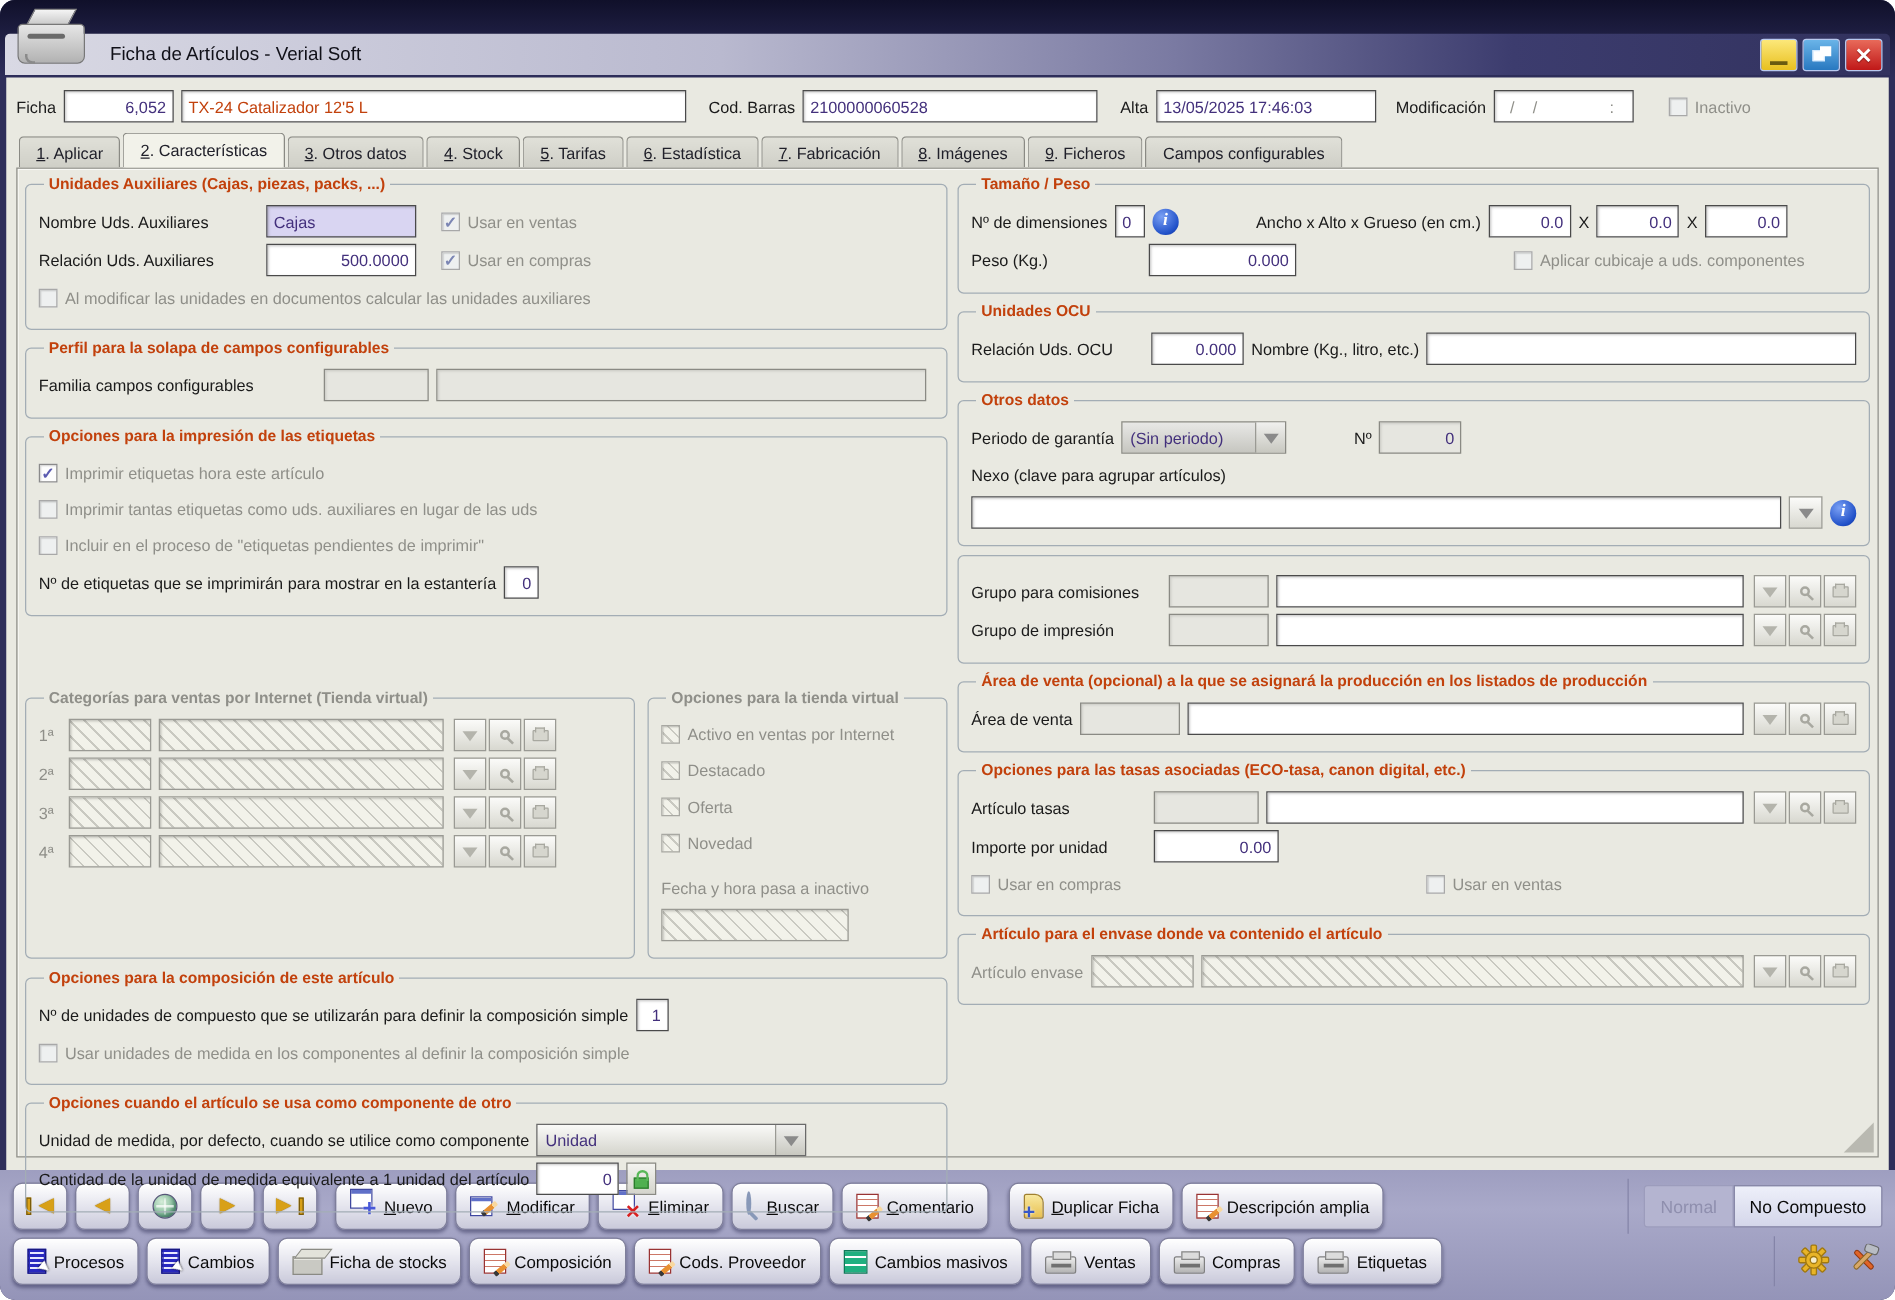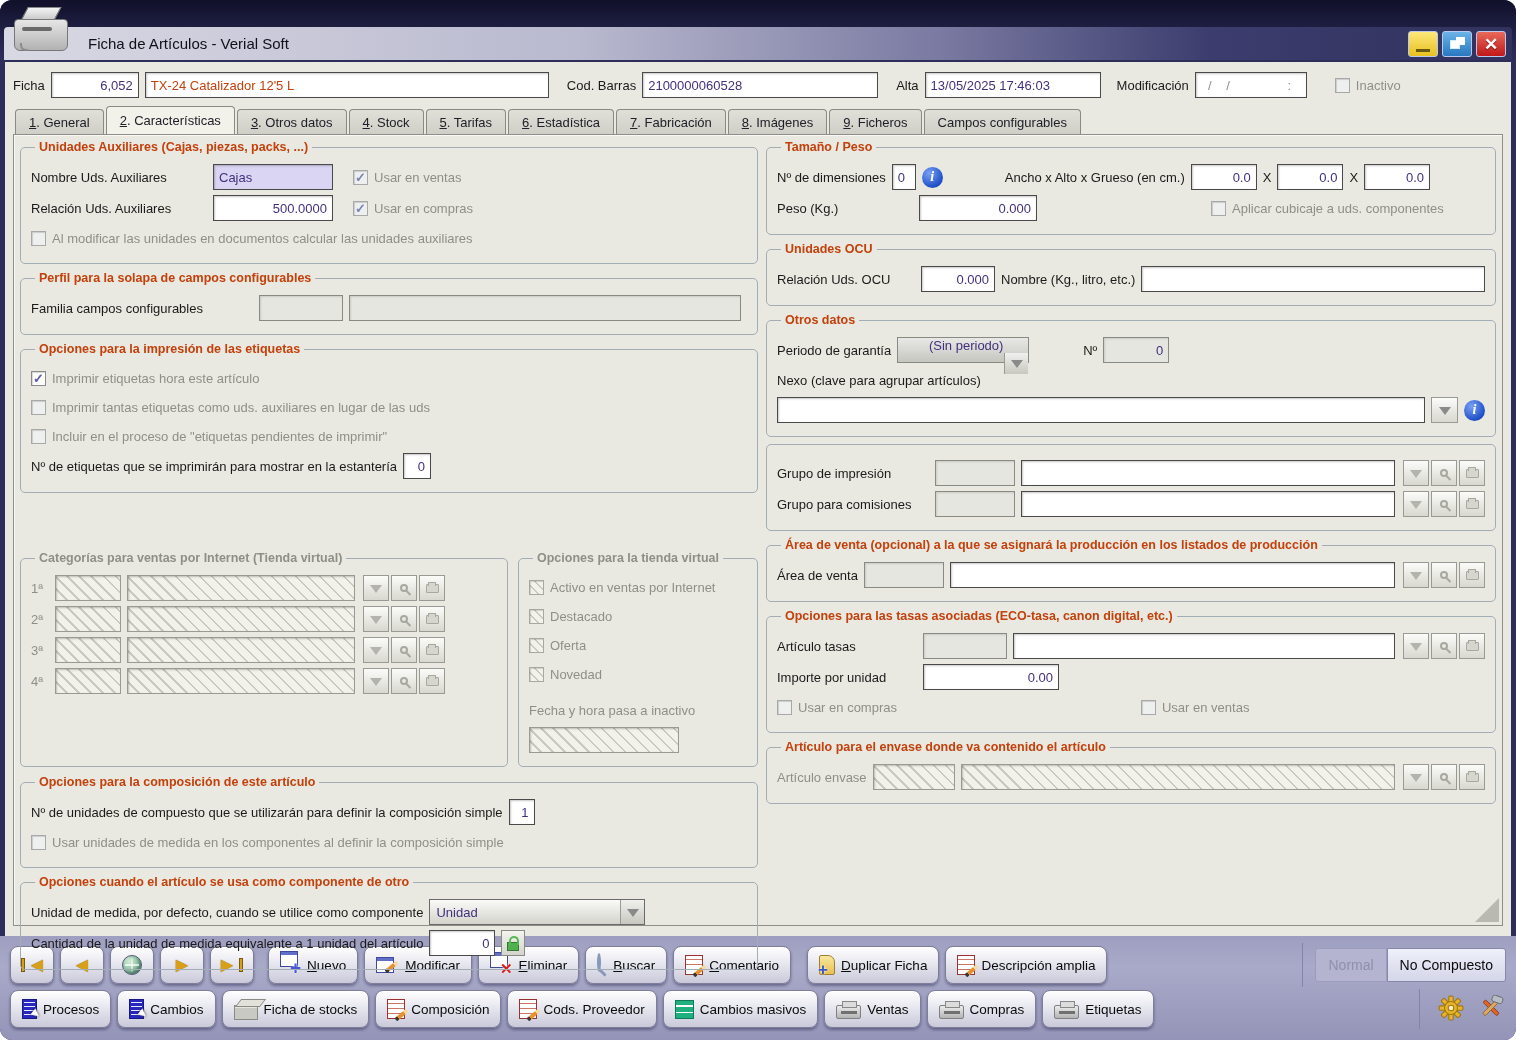--- a/index.html
+++ b/index.html
@@ -84,21 +84,21 @@
   .mag { width: 8px; height: 8px; border: 2px solid #a8a8a0; border-radius: 50%; position: relative; }
   .mag::after { content: ''; position: absolute; width: 2px; height: 7px; background: #a8a8a0;
                 right: -3px; bottom: -6px; transform: rotate(-45deg); }
   .fold { width: 13px; height: 9px; background: #d6d6ce; border: 1px solid #a8a8a0; border-radius: 1px; position: relative; }
   .fold::before { content: ''; position: absolute; top: -3px; left: 1px; width: 6px; height: 3px; background: #d6d6ce; border: 1px solid #a8a8a0; border-bottom: none; }
 
   .dropdown { height: 26px; border: 1px solid #6a6a6a; display: flex; align-items: center;
               background: linear-gradient(#fafaf8, #d4d4cc); color: #43307c; padding-left: 6px; cursor: pointer; }
   .dropdown .dd-arrow { margin-left: auto; width: 24px; height: 100%; display: flex; align-items: center; justify-content: center;
               border-left: 1px solid #9a9a94; background: linear-gradient(#f0f0ee, #c8c8c0); }
-  .dropdown.dis { background: linear-gradient(#e8e8e6, #c6c6c0); border-color: #8a8a84; flex-direction: column; }
+  .dropdown.dis { background: linear-gradient(#e8e8e6, #c6c6c0); border-color: #8a8a84; }
 
   .info-ic { width: 21px; height: 21px; border-radius: 50%; flex: 0 0 auto;
              background: radial-gradient(circle at 35% 30%, #7aa0f4, #2050c8 70%, #102c88);
              color: #fff; font-family: "Liberation Serif", serif; font-style: italic; font-weight: bold;
              display: flex; align-items: center; justify-content: center; font-size: 14px; }
   .lock-btn { width: 24px; height: 26px; border: 1px solid #8a8a84; background: linear-gradient(#f4f4f0,#d4d4cc);
               display: flex; align-items: center; justify-content: center; cursor: pointer; }
   .lock { width: 12px; height: 9px; background: #50b050; border: 1px solid #2c7c2c; position: relative; margin-top: 6px; }
   .lock::before { content: ''; position: absolute; top: -7px; left: 1px; width: 6px; height: 7px;
                   border: 2px solid #58b858; border-bottom: none; border-radius: 5px 5px 0 0; }
@@ -195,21 +195,21 @@
       <div class="inp" style="width:176px">13/05/2025  17:46:03</div>
       <span class="lbl" style="margin-left:10px">Modificación</span>
       <div class="inp mask" style="width:112px">  /    /                :      :  </div>
       <span class="cb dis" style="margin-left:22px"></span>
       <span class="cbl">Inactivo</span>
     </div>
 
     <div class="tabs">
       <div class="tab">
           <span class="hot">1</span>
-          <span>. General</span>
+          <span>. Aplicar</span>
         </div>
       <div class="tab active">
           <span class="hot">2</span>
           <span>. Características</span>
         </div>
       <div class="tab">
           <span class="hot">3</span>
           <span>. Otros datos</span>
         </div>
       <div class="tab">
@@ -476,51 +476,51 @@
             <div class="inp" style="flex:1"></div>
             <span class="combo-btn">
                 <span class="tri"></span>
               </span>
             <span class="info-ic">i</span>
           </div>
         </fieldset>
 
         <fieldset style="padding-top:10px">
           <div class="row">
+            <span class="lbl" style="width:152px">Grupo para comisiones</span>
+            <div class="inp dis" style="width:80px"></div>
+            <div class="inp" style="flex:1"></div>
+            <span class="mini3 dim">
+                <span class="combo-btn">
+                  <span class="tri"></span>
+                </span>
+                <span class="combo-btn">
+                  <span class="mag"></span>
+                </span>
+                <span class="combo-btn">
+                  <span class="fold"></span>
+                </span>
+              </span>
+          </div>
+          <div class="row">
             <span class="lbl" style="width:152px">Grupo de impresión</span>
             <div class="inp dis" style="width:80px"></div>
             <div class="inp" style="flex:1"></div>
             <span class="mini3 dim">
                 <span class="combo-btn">
                   <span class="tri"></span>
                 </span>
                 <span class="combo-btn">
                   <span class="mag"></span>
                 </span>
                 <span class="combo-btn">
                   <span class="fold"></span>
                 </span>
               </span>
           </div>
-          <div class="row">
-            <span class="lbl" style="width:152px">Grupo para comisiones</span>
-            <div class="inp dis" style="width:80px"></div>
-            <div class="inp" style="flex:1"></div>
-            <span class="mini3 dim">
-                <span class="combo-btn">
-                  <span class="tri"></span>
-                </span>
-                <span class="combo-btn">
-                  <span class="mag"></span>
-                </span>
-                <span class="combo-btn">
-                  <span class="fold"></span>
-                </span>
-              </span>
-          </div>
         </fieldset>
 
         <fieldset>
           <legend>Área de venta (opcional) a la que se asignará la producción en los listados de producción</legend>
           <div class="row">
             <span class="lbl">Área de venta</span>
             <div class="inp dis" style="width:80px"></div>
             <div class="inp" style="flex:1"></div>
             <span class="mini3 dim">
                 <span class="combo-btn">
@@ -549,21 +549,21 @@
                 <span class="combo-btn">
                   <span class="mag"></span>
                 </span>
                 <span class="combo-btn">
                   <span class="fold"></span>
                 </span>
               </span>
           </div>
           <div class="row">
             <span class="lbl" style="width:140px">Importe por unidad</span>
-            <div class="inp right" style="width:136px">0.00</div>
+            <div class="inp right" style="width:100px">0.00</div>
           </div>
           <div class="row">
             <span class="cb dis"></span>
             <span class="cbl">Usar en compras</span>
             <span class="cb dis" style="margin-left:238px"></span>
             <span class="cbl">Usar en ventas</span>
           </div>
         </fieldset>
 
         <fieldset>

